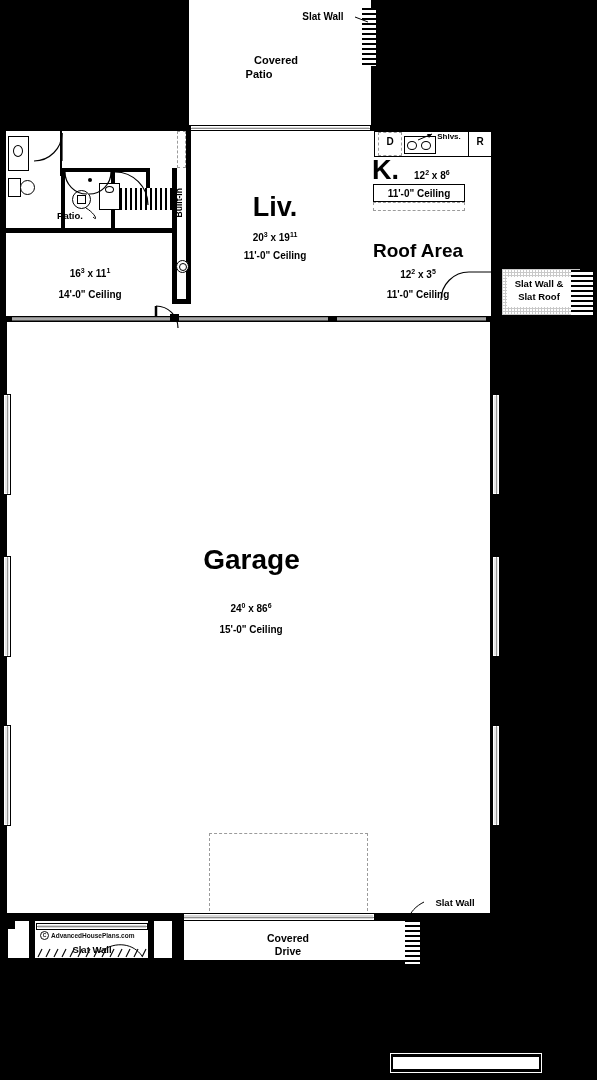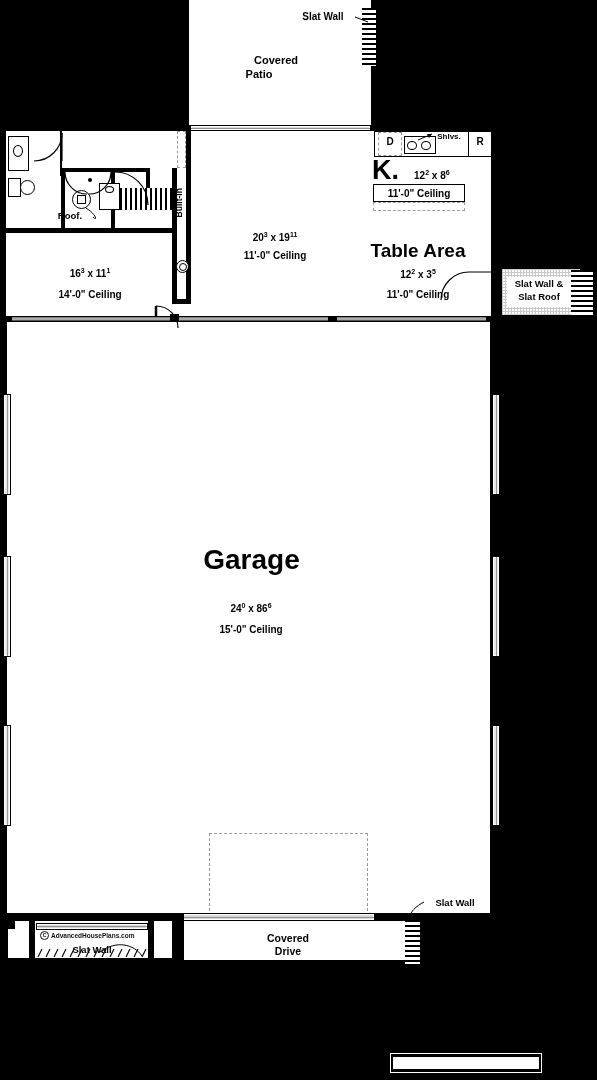--- a/index.html
+++ b/index.html
@@ -187,29 +187,30 @@
   <div class="lbl" style="left:152px; top:198px; width:56px; font-size:8.5px; transform:rotate(-90deg); transform-origin:center;">Built-In</div>
 
   <div class="dashbox" style="left:177px; top:131px; width:9px; height:37px; border-style:dashed; border-color:#9b9b9b; border-width:1px;"></div>
 
   <div class="blk" style="left:172px; top:232px; width:5px; height:72px;"></div>
   <div class="blk" style="left:186px; top:232px; width:5px; height:72px;"></div>
   <div class="blk" style="left:172px; top:299px; width:19px; height:5px;"></div>
   <div style="position:absolute; left:176px; top:260px; width:11px; height:11px; border:1.3px solid #000; border-radius:50%; background:#fff;"></div>
   <div style="position:absolute; left:178.5px; top:262.5px; width:6px; height:6px; border:1.1px solid #000; border-radius:50%; background:#fff;"></div>
 
-  <div class="lbl" style="left:46px; top:211px; width:48px; font-size:9.5px;">Roof.</div>
+  <div class="lbl" style="left:46px; top:211px; width:48px; font-size:9.5px;">Patio.</div>
 
   <div class="lbl dim" style="left:30px; top:267px; width:120px;">
     <span>16</span><span class="sup">3</span>
     <span>x</span>
     <span>11</span><span class="sup">1</span>
   </div>
   <div class="lbl ceil" style="left:30px; top:289px; width:120px;">14'-0" Ceiling</div>
 
+  <div class="lbl room-name" style="left:225px; top:192px; width:100px; font-size:27px;">Liv.</div>
   <div class="lbl dim" style="left:225px; top:231px; width:100px;">
     <span>20</span><span class="sup">3</span>
     <span>x</span>
     <span>19</span><span class="sup">11</span>
   </div>
   <div class="lbl ceil" style="left:225px; top:250px; width:100px;">11'-0" Ceiling</div>
 
   <div style="position:absolute; left:374px; top:131px; width:118px; height:26px; border:1px solid #000; box-sizing:border-box; background:#fff;"></div>
 
   <div class="dashbox" style="left:378px; top:132px; width:24px; height:24px;"></div>
@@ -228,21 +229,21 @@
   <div class="lbl dim" style="left:414px; top:169px; width:70px; text-align:left;">
     <span>12</span><span class="sup">2</span>
     <span>x</span>
     <span>8</span><span class="sup">6</span>
   </div>
 
   <div style="position:absolute; left:373px; top:184px; width:92px; height:18px; border:1px solid #000; box-sizing:border-box; background:#fff;"></div>
   <div class="lbl ceil" style="left:373px; top:188px; width:92px;">11'-0" Ceiling</div>
   <div class="dashbox" style="left:373px; top:202px; width:92px; height:9px;"></div>
 
-  <div class="lbl room-name" style="left:348px; top:240px; width:140px; font-size:19px;">Table Area</div>
+  <div class="lbl room-name" style="left:348px; top:240px; width:140px; font-size:19px;">Roof Area</div>
   <div class="lbl dim" style="left:358px; top:268px; width:120px;">
     <span>12</span><span class="sup">2</span>
     <span>x</span>
     <span>3</span><span class="sup">5</span>
   </div>
   <div class="lbl ceil" style="left:358px; top:289px; width:120px;">11'-0" Ceiling</div>
 
   <div class="dotbox" style="left:501px; top:268px; width:80px; height:48px;"></div>
   <div class="slat-h" style="left:571px; top:270px; width:22px; height:45px;"></div>
   <div style="position:absolute; left:507px; top:277px; width:64px; height:30px; background:#ffffff;"></div>

